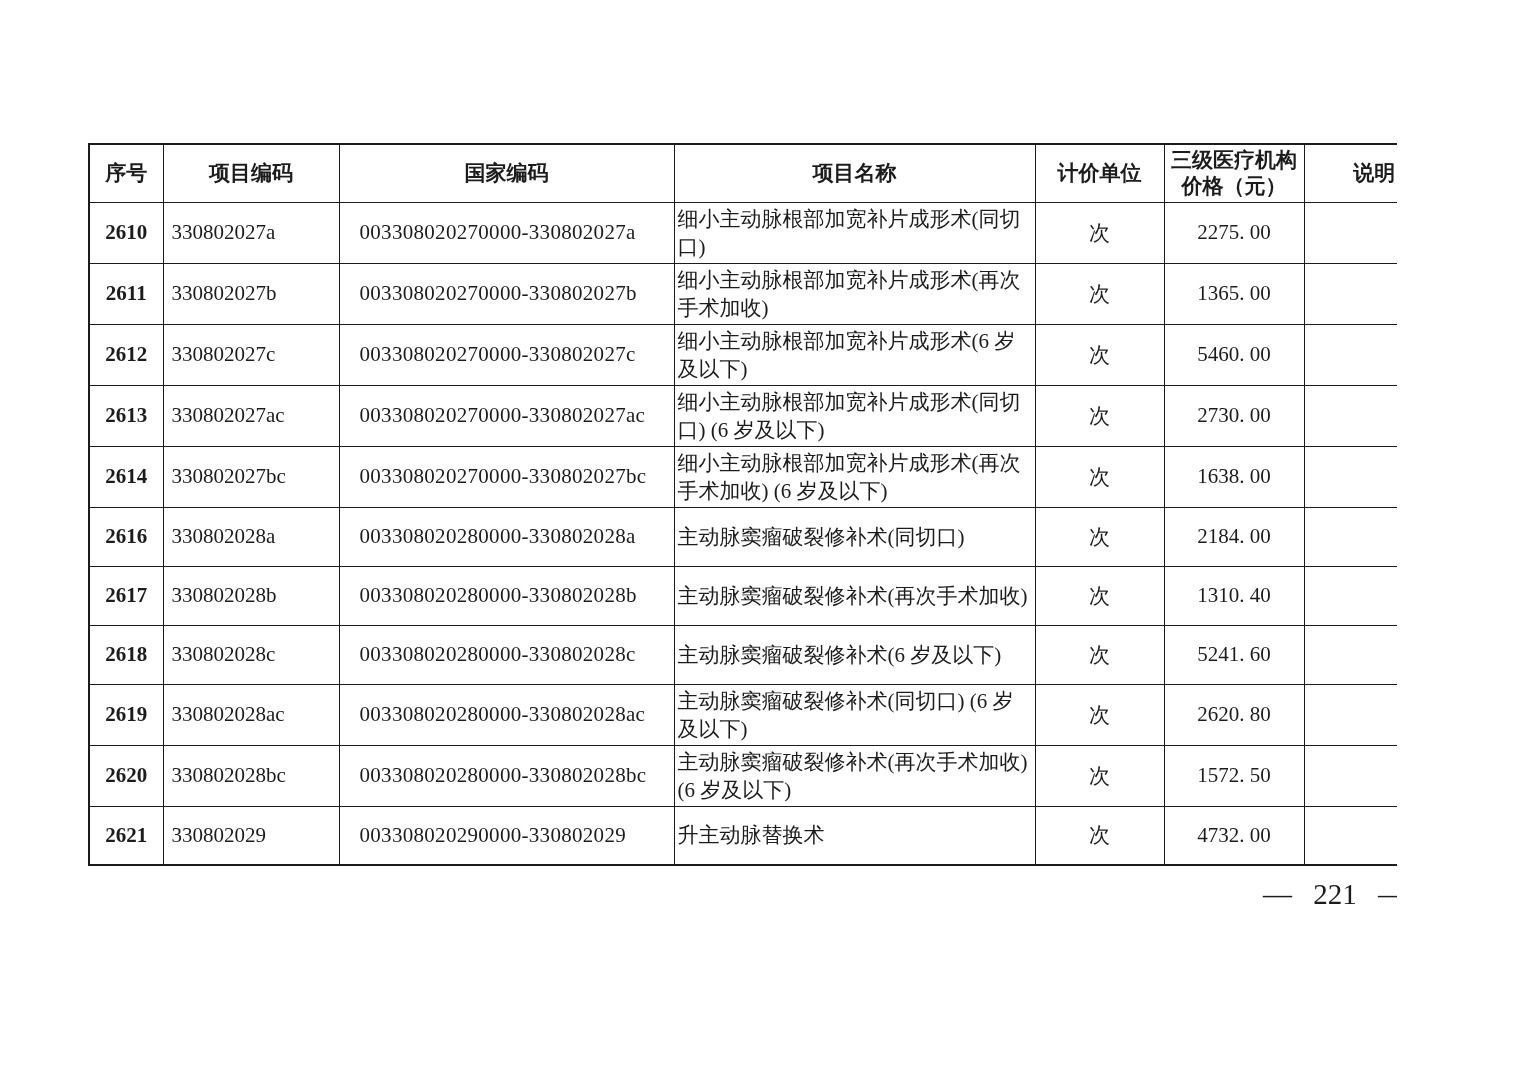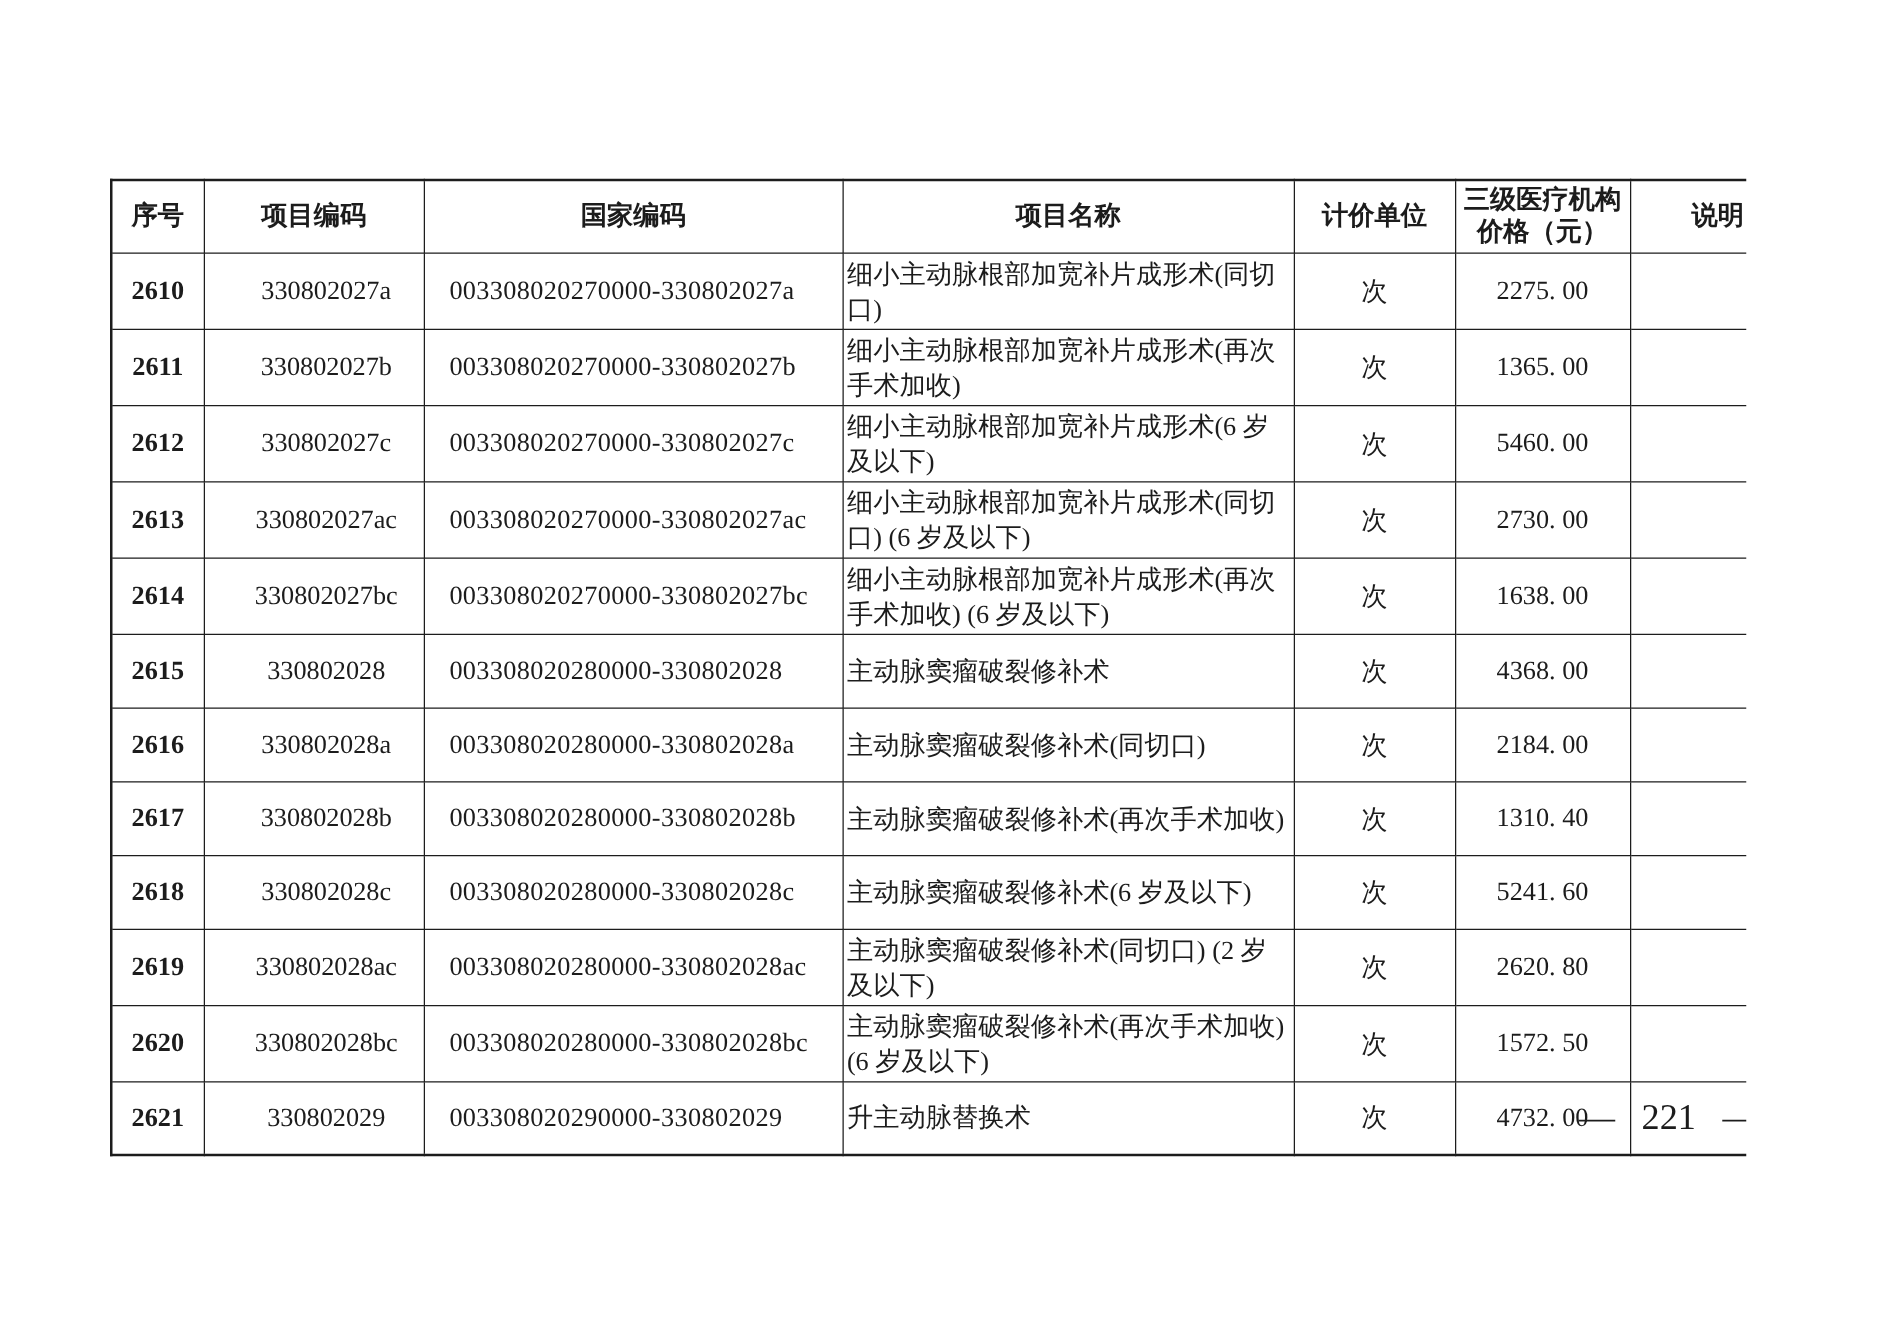--- a/index.html
+++ b/index.html
@@ -51,22 +51,22 @@
   .price-table td {
     font-size: 21px;
     text-align: center;
     padding: 0 2px;
   }
   .price-table td.c0 { 
     text-align: center;
     font-weight: bold;
   }
   .price-table td.c1 { 
-    text-align: center;
-    padding-left: 22px;
+    text-align: left;
+    padding-left: 8px;
   }
   .price-table td.c2 { 
     text-align: left;
     padding-left: 20px;
     letter-spacing: 0.3px;
   }
   .price-table td.c3 { 
     text-align: left;
     padding: 2px 3px;
     line-height: 28px;
@@ -158,29 +158,20 @@
         <tr>
           <td class="c0">2614</td>
           <td class="c1">330802027bc</td>
           <td class="c2">003308020270000-330802027bc</td>
           <td class="c3">细小主动脉根部加宽补片成形术(再次手术加收) (6 岁及以下)</td>
           <td class="c4">次</td>
           <td class="c5">1638. 00</td>
           <td class="c6"></td>
         </tr>
         <tr>
-          <td class="c0">2615</td>
-          <td class="c1">330802028</td>
-          <td class="c2">003308020280000-330802028</td>
-          <td class="c3">主动脉窦瘤破裂修补术</td>
-          <td class="c4">次</td>
-          <td class="c5">4368. 00</td>
-          <td class="c6"></td>
-        </tr>
-        <tr>
           <td class="c0">2616</td>
           <td class="c1">330802028a</td>
           <td class="c2">003308020280000-330802028a</td>
           <td class="c3">主动脉窦瘤破裂修补术(同切口)</td>
           <td class="c4">次</td>
           <td class="c5">2184. 00</td>
           <td class="c6"></td>
         </tr>
         <tr>
           <td class="c0">2617</td>
@@ -197,21 +188,21 @@
           <td class="c2">003308020280000-330802028c</td>
           <td class="c3">主动脉窦瘤破裂修补术(6 岁及以下)</td>
           <td class="c4">次</td>
           <td class="c5">5241. 60</td>
           <td class="c6"></td>
         </tr>
         <tr>
           <td class="c0">2619</td>
           <td class="c1">330802028ac</td>
           <td class="c2">003308020280000-330802028ac</td>
-          <td class="c3">主动脉窦瘤破裂修补术(同切口) (2 岁及以下)</td>
+          <td class="c3">主动脉窦瘤破裂修补术(同切口) (6 岁及以下)</td>
           <td class="c4">次</td>
           <td class="c5">2620. 80</td>
           <td class="c6"></td>
         </tr>
         <tr>
           <td class="c0">2620</td>
           <td class="c1">330802028bc</td>
           <td class="c2">003308020280000-330802028bc</td>
           <td class="c3">主动脉窦瘤破裂修补术(再次手术加收) (6 岁及以下)</td>
           <td class="c4">次</td>

